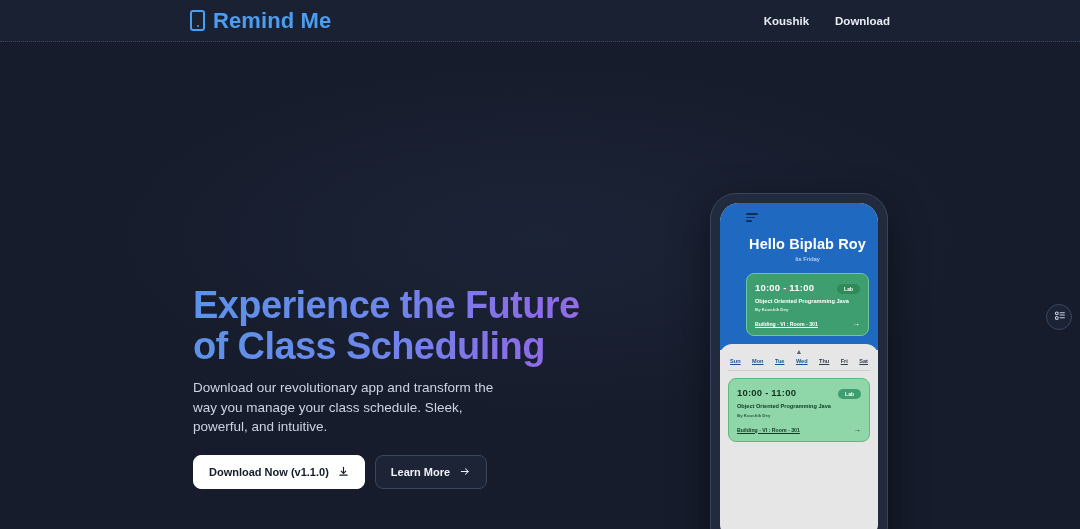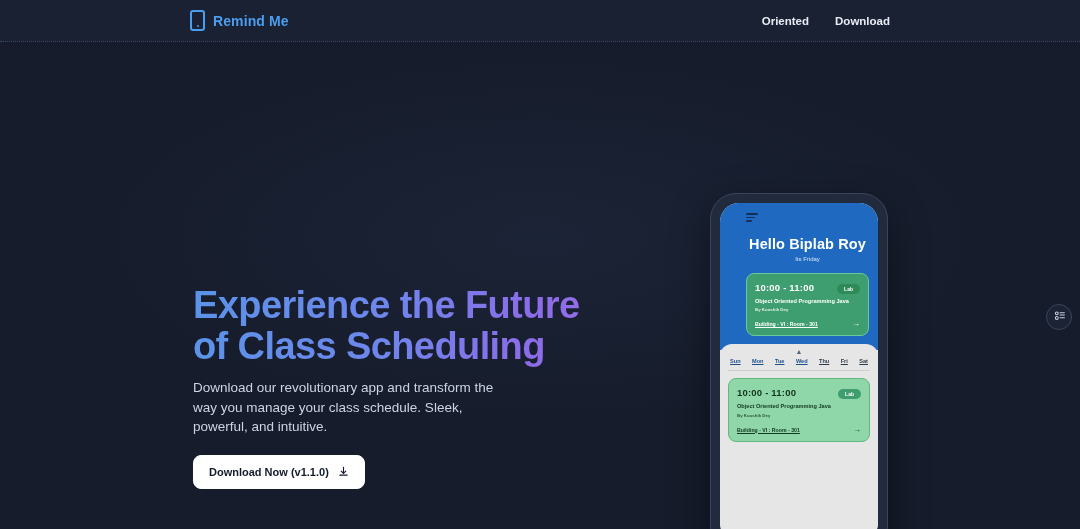--- a/index.html
+++ b/index.html
@@ -59,21 +59,21 @@
     position: absolute;
     left: 50%;
     bottom: 2px;
     transform: translateX(-50%);
     width: 2px;
     height: 2px;
     border-radius: 50%;
     background: #4b9df0;
   }
   .brand-name {
-    font-size: 14px;
+    font-size: 22px;
     font-weight: 700;
     color: #4b9df0;
     letter-spacing: 0.1px;
   }
 
   .main-nav {
     display: flex;
     align-items: center;
     gap: 26px;
   }
@@ -362,21 +362,21 @@
 <div class="bg-texture"></div>
 
 <header class="site-header">
 
   <div class="brand">
     <span class="brand-icon"></span>
     <span class="brand-name">Remind Me</span>
   </div>
 
   <nav class="main-nav">
-    <a class="nav-link">Oriented</a>
+    <a class="nav-link">Koushik</a>
     <a class="nav-link">Download</a>
   </nav>
 
 </header>
 
 <main class="stage">
 
   <section class="hero">
 
     <h1 class="hero-title">
@@ -392,20 +392,29 @@
         <span>Download Now (v1.1.0)</span>
         <span class="ico">
           <svg width="11" height="11" viewBox="0 0 24 24" fill="none" stroke="#131a29" stroke-width="2.4" stroke-linecap="round" stroke-linejoin="round">
             <path d="M12 3v12"></path>
               <path d="M7 11l5 5 5-5"></path>
               <path d="M4 20h16"></path>
           </svg>
         </span>
       </button>
 
+      <button class="btn btn-secondary">
+        <span>Learn More</span>
+        <span class="ico">
+          <svg width="12" height="11" viewBox="0 0 24 24" fill="none" stroke="#eef1f7" stroke-width="2.2" stroke-linecap="round" stroke-linejoin="round">
+            <path d="M4 12h15"></path>
+              <path d="M13 6l6 6-6 6"></path>
+          </svg>
+        </span>
+      </button>
 
     </div>
   </section>
 
   <section class="phone-frame">
     <div class="phone-screen">
 
       <div class="app-top">
 
         <div class="app-menu-icon">

